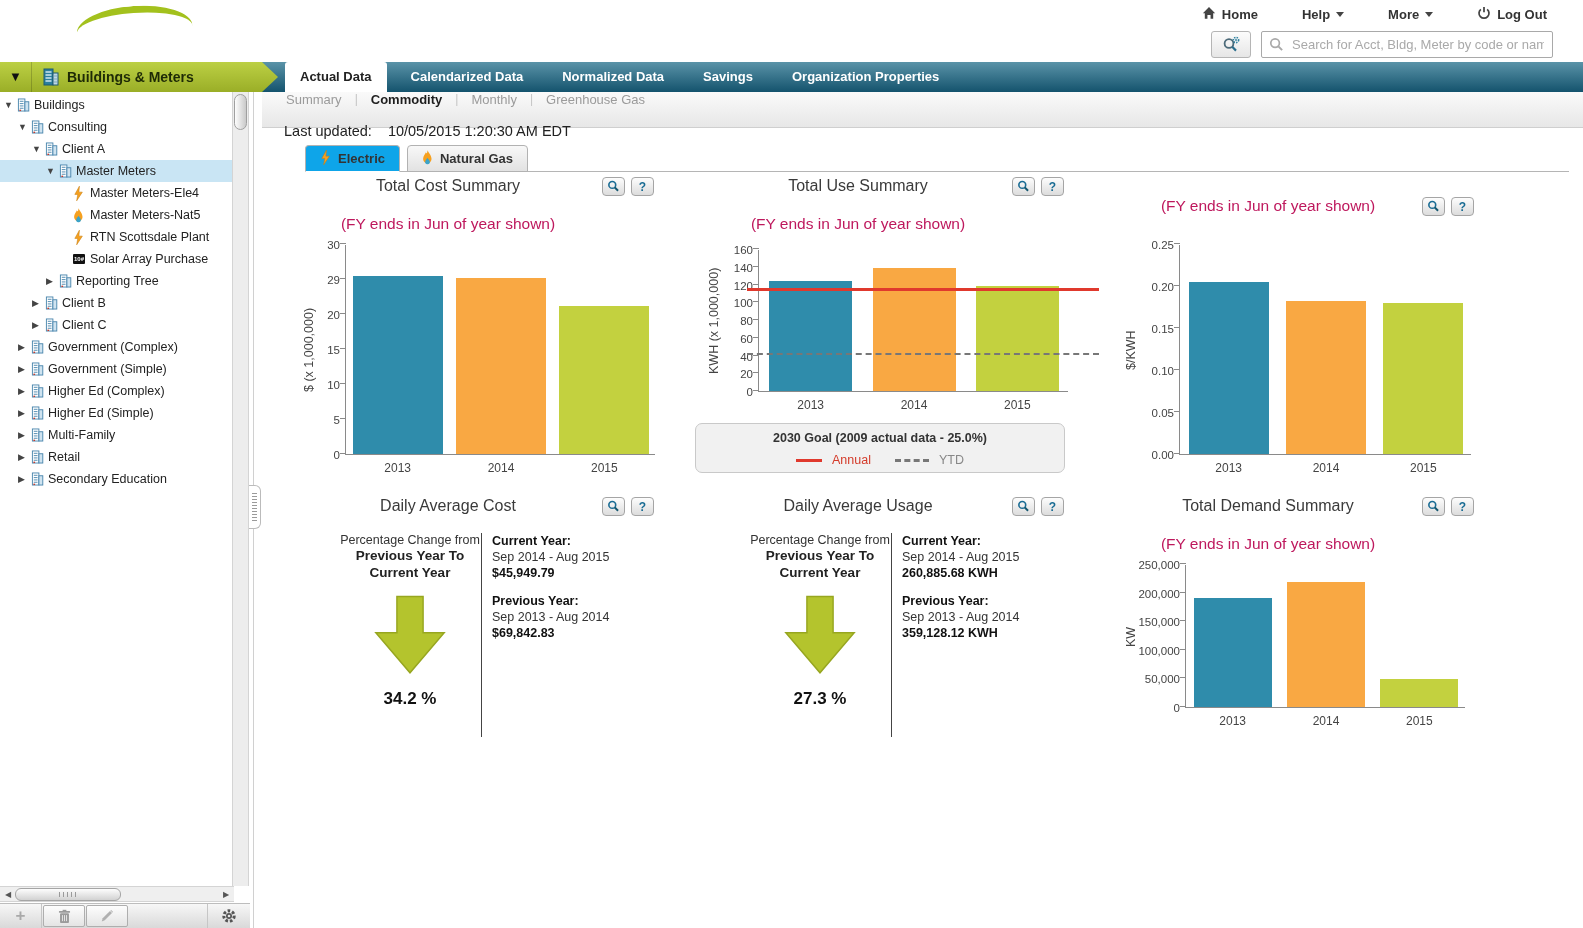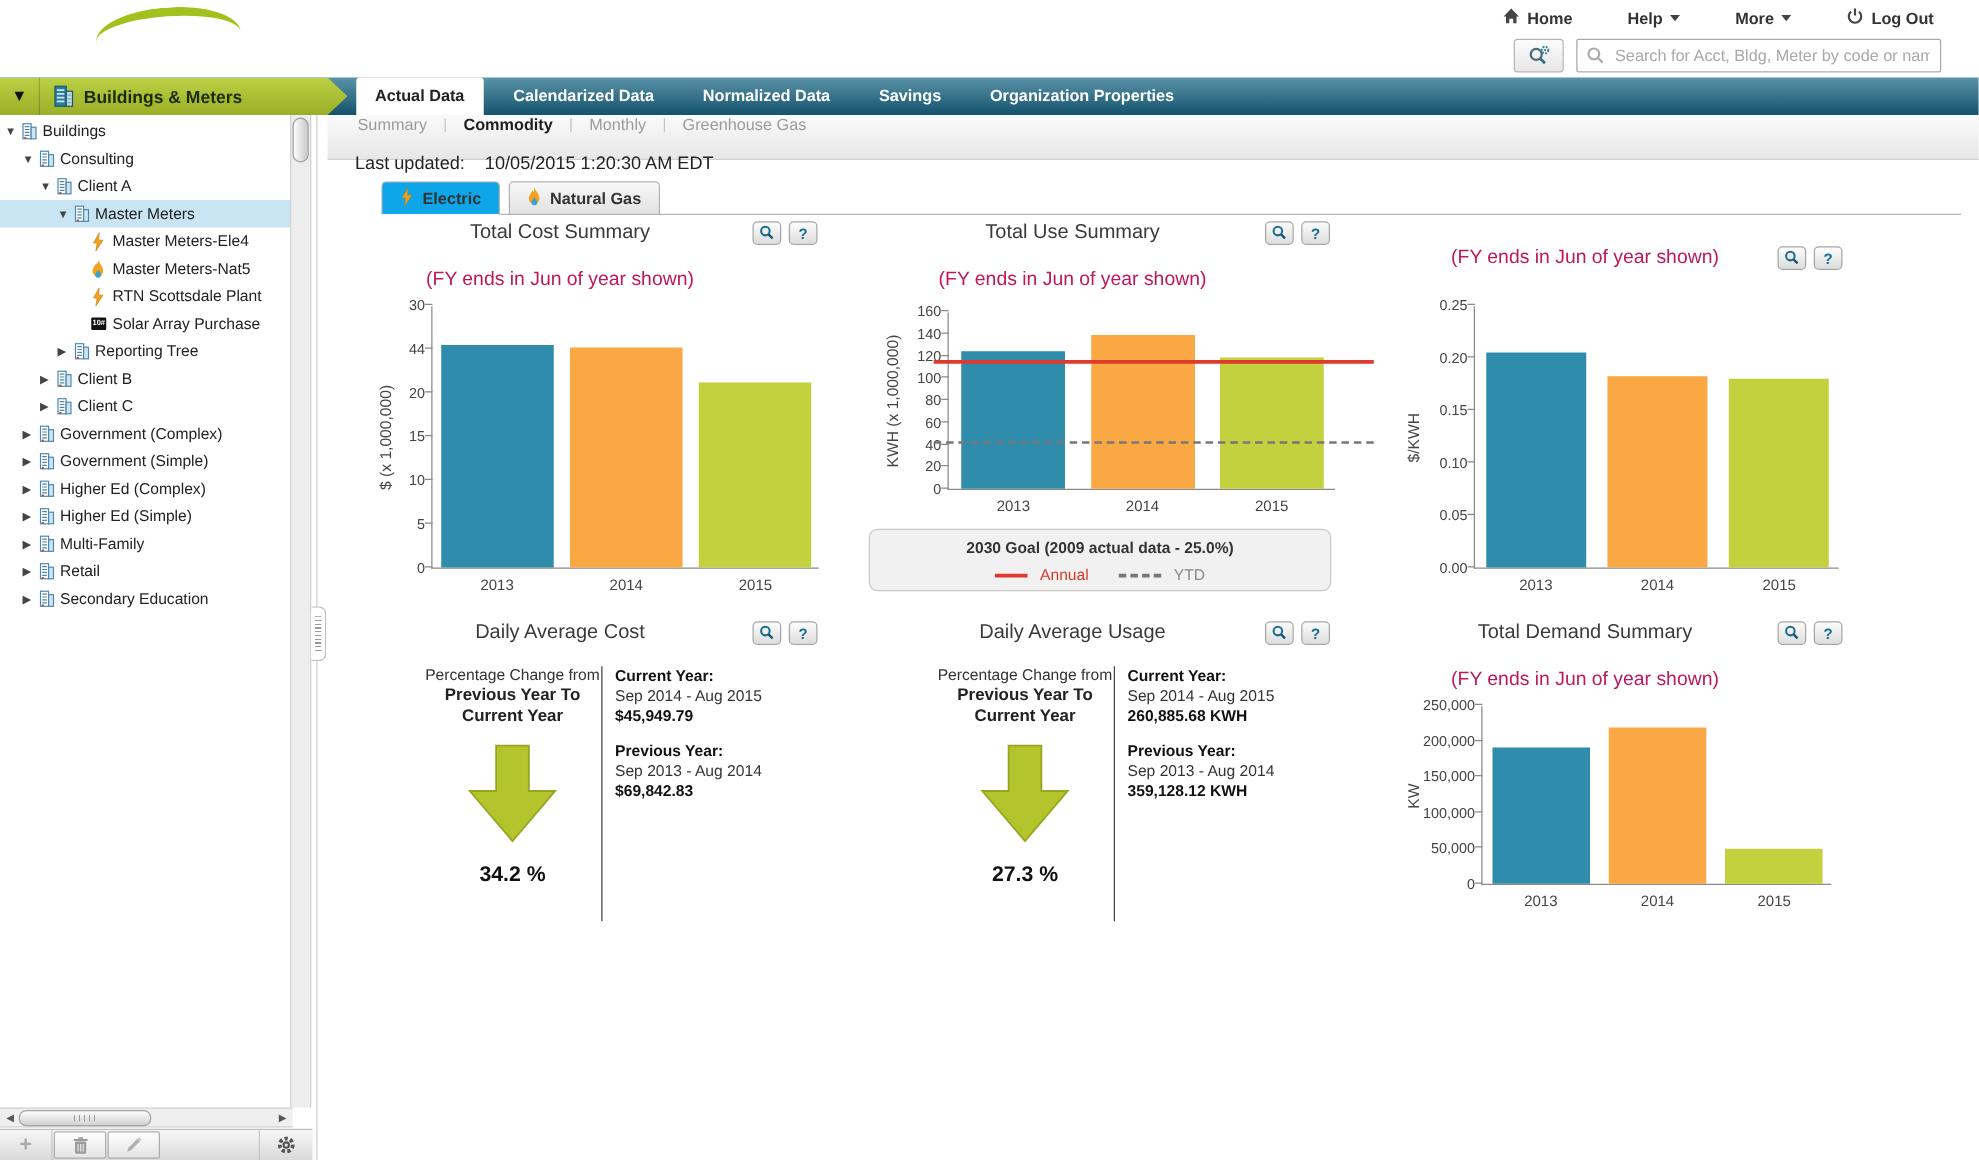--- a/index.html
+++ b/index.html
@@ -580,21 +580,21 @@
             <div class="tick-label" style="left: -56px; bottom: -7px;">0</div>
             <div class="tick-mark" style="bottom: 0px;"></div>
             <div class="tick-label" style="left: -56px; bottom: 28px;">5</div>
             <div class="tick-mark" style="bottom: 35px;"></div>
             <div class="tick-label" style="left: -56px; bottom: 63px;">10</div>
             <div class="tick-mark" style="bottom: 70px;"></div>
             <div class="tick-label" style="left: -56px; bottom: 98px;">15</div>
             <div class="tick-mark" style="bottom: 105px;"></div>
             <div class="tick-label" style="left: -56px; bottom: 133px;">20</div>
             <div class="tick-mark" style="bottom: 140px;"></div>
-            <div class="tick-label" style="left: -56px; bottom: 168px;">44</div>
+            <div class="tick-label" style="left: -56px; bottom: 168px;">29</div>
             <div class="tick-mark" style="bottom: 175px;"></div>
             <div class="tick-label" style="left: -56px; bottom: 203px;">30</div>
             <div class="tick-mark" style="bottom: 210px;"></div>
             <div class="bar" style="left: 6.66667px; width: 90px; height: 178.5px; background: rgb(47, 140, 171);"></div>
             <div class="cat-label" style="left: 0px; width: 103.333px; top: 216px;">2013</div>
             <div class="bar" style="left: 110px; width: 90px; height: 176.4px; background: rgb(249, 168, 67);"></div>
             <div class="cat-label" style="left: 103.333px; width: 103.333px; top: 216px;">2014</div>
             <div class="bar" style="left: 213.333px; width: 90px; height: 148.4px; background: rgb(195, 209, 63);"></div>
             <div class="cat-label" style="left: 206.667px; width: 103.333px; top: 216px;">2015</div>
           </div>

